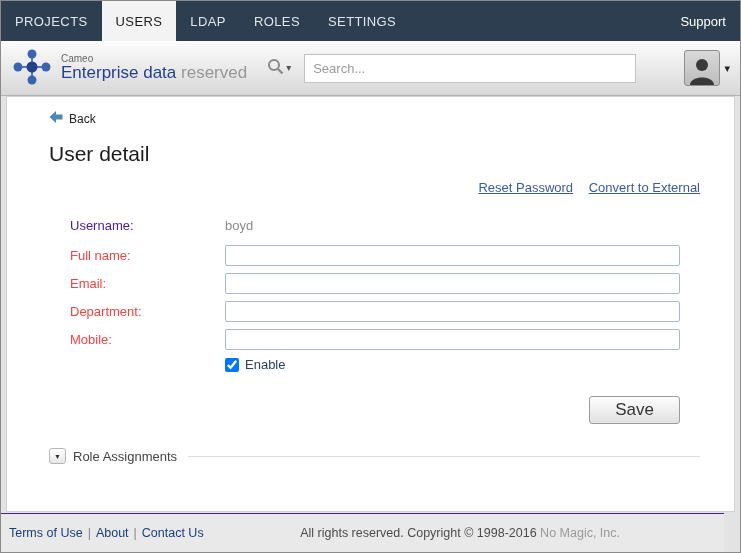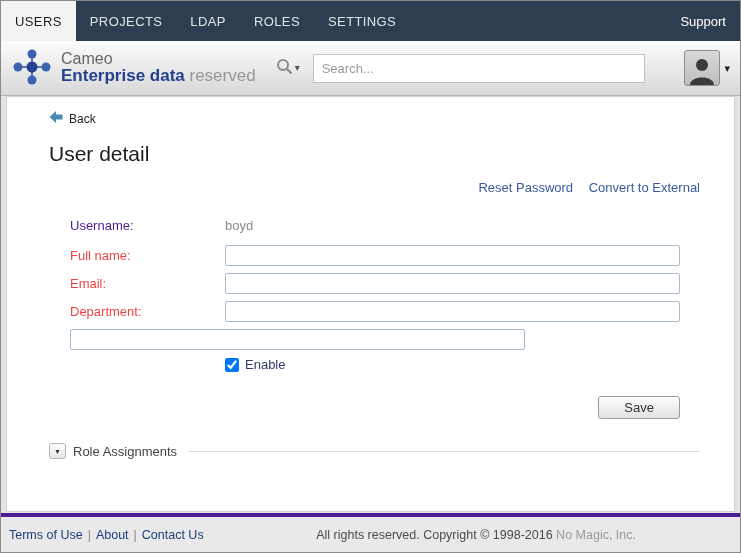--- a/index.html
+++ b/index.html
@@ -47,23 +47,23 @@
   .header {
     height: 55px;
     background: linear-gradient(#fcfcfc, #d8d8d8);
     border-bottom: 1px solid #b3b3b3;
     display: flex;
     align-items: center;
     padding: 0 10px;
   }
   .logo { display: flex; align-items: center; gap: 8px; cursor: pointer; }
   .logo-text { line-height: 1.05; }
-  .logo-brand { font-size: 16px; color: #666; display: block; }
+  .logo-brand { font-size: 10px; color: #666; display: block; }
   .logo-product { font-size: 17px; }
-  .logo-product .bold { color: #24418e; font-weight: bold; }
+  .logo-product .bold { color: #24418e; font-weight: normal; }
   .logo-product .lite { color: #979797; font-weight: normal; }
 
   .search-area { display: flex; align-items: center; margin-left: 16px; gap: 3px; }
   .search-icon-group { display: flex; align-items: center; gap: 2px; padding: 4px; cursor: pointer; }
   .caret { font-size: 10px; color: #555; line-height: 1; }
   .search-input {
     width: 332px;
     height: 29px;
     border: 1px solid #c2c2c2;
     background: #fff;
@@ -99,21 +99,21 @@
     display: inline-flex;
     align-items: center;
     gap: 6px;
     font-size: 12px;
     color: #222;
     text-decoration: none;
   }
   .page-title { margin-top: 16px; font-size: 21px; font-weight: 400; color: #1c1c1c; }
 
   .action-links { margin-top: 14px; text-align: right; font-size: 13px; }
-  .action-links a { color: #3b5b9e; margin-left: 12px; }
+  .action-links a { color: #3b5b9e; text-decoration: underline; margin-left: 12px; }
 
   .form { margin-top: 20px; width: 631px; padding-left: 21px; }
   .form-row { display: flex; align-items: center; margin-bottom: 7px; }
   .form-label { width: 155px; font-size: 13px; color: #ef4444; flex: none; }
   .form-label.dim { color: #4c1d95; }
   .form-value { color: #8b8b8b; font-size: 13px; }
   .form-input {
     width: 455px;
     height: 21px;
     border: 1px solid #a9bacc;
@@ -127,21 +127,21 @@
   .enable-row { margin-left: 155px; margin-top: 3px; display: flex; align-items: center; gap: 6px; }
   .enable-row label { color: #2c3e66; font-size: 13px; cursor: pointer; }
   .enable-row input { width: 14px; height: 14px; cursor: pointer; }
 
   .save-row { margin-top: 24px; width: 631px; padding-left: 21px; text-align: right; }
   .save-btn {
     padding: 3px 25px;
     background: linear-gradient(#fdfdfd, #e2e2e2);
     border: 1px solid #9c9c9c;
     border-radius: 3px;
-    font-size: 13px;
+    font-size: 17px;
     color: #333;
     cursor: pointer;
     font-family: "Liberation Sans", sans-serif;
   }
 
   .section-row { margin-top: 24px; display: flex; align-items: center; gap: 7px; }
   .section-toggle {
     width: 17px; height: 16px;
     border: 1px solid #b5b5b5;
     border-radius: 3px;
@@ -149,40 +149,40 @@
     display: flex; align-items: center; justify-content: center;
     cursor: pointer;
   }
   .tri-down { font-size: 7px; color: #333; line-height: 1; }
   .section-label { font-size: 13px; color: #444; cursor: pointer; }
   .section-line { flex: 1; border-top: 1px solid #dcdcdc; margin-left: 4px; }
 
   
   .footer {
     position: absolute;
-    left: 0; right: 0; bottom: 0;
+    left: 0; right: 16px; bottom: 0;
     height: 39px;
     background: #e9e9e9;
-    border-top: 4px solid #4c1d95;
+    border-top: 1px solid #4c1d95;
     display: flex;
     align-items: center;
     padding: 0 8px;
     font-size: 12.5px;
   }
   .footer-links a { color: #1c3f7c; text-decoration: none; }
   .footer-sep { color: #888; margin: 0 5px; }
   .copyright { margin-left: auto; margin-right: 96px; color: #4c4c4c; }
   .copyright .company { color: #9a9a9a; }
 </style>
 </head>
 <body>
 
 <div class="topnav">
+  <a class="tab">PROJECTS</a>
   <a class="tab active">USERS</a>
-  <a class="tab">PROJECTS</a>
   <a class="tab">LDAP</a>
   <a class="tab">ROLES</a>
   <a class="tab">SETTINGS</a>
   <a class="support">Support</a>
 </div>
 
 <div class="header">
   <div class="logo">
     <span>
       <svg width="42" height="38" viewBox="0 0 42 38">
@@ -264,20 +264,21 @@
       <span class="form-label">Email:</span>
       <input class="form-input" type="text" value="" style="">
     </div>
 
     <div class="form-row">
       <span class="form-label">Department:</span>
       <input class="form-input" type="text" value="" style="">
     </div>
 
     <div class="form-row">
+      <span class="form-label">Mobile:</span>
       <input class="form-input" type="text" value="" style="">
     </div>
 
     <div class="enable-row">
       <input type="checkbox" id="enable-cb" checked="true" style="">
       <label for="enable-cb">Enable</label>
     </div>
   </div>
 
   <div class="save-row">

